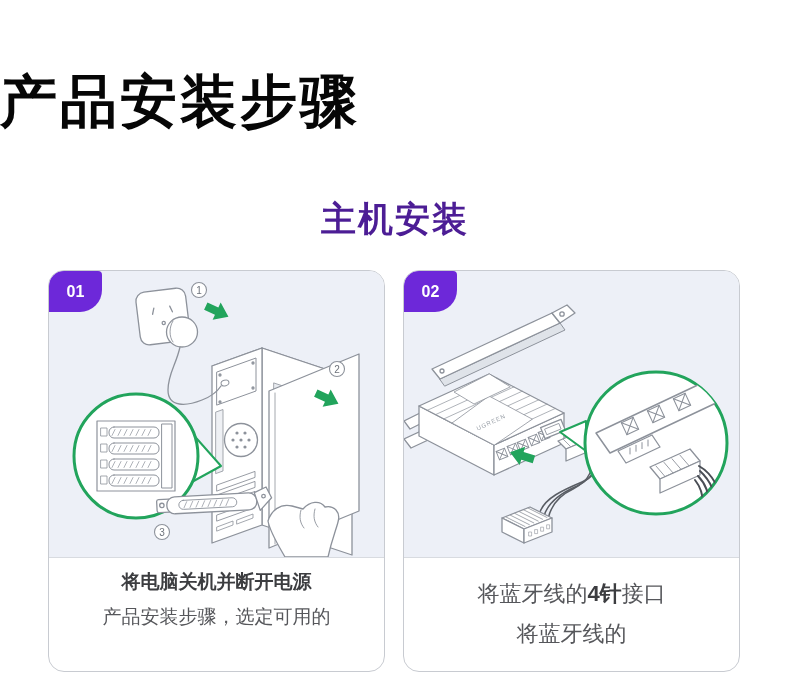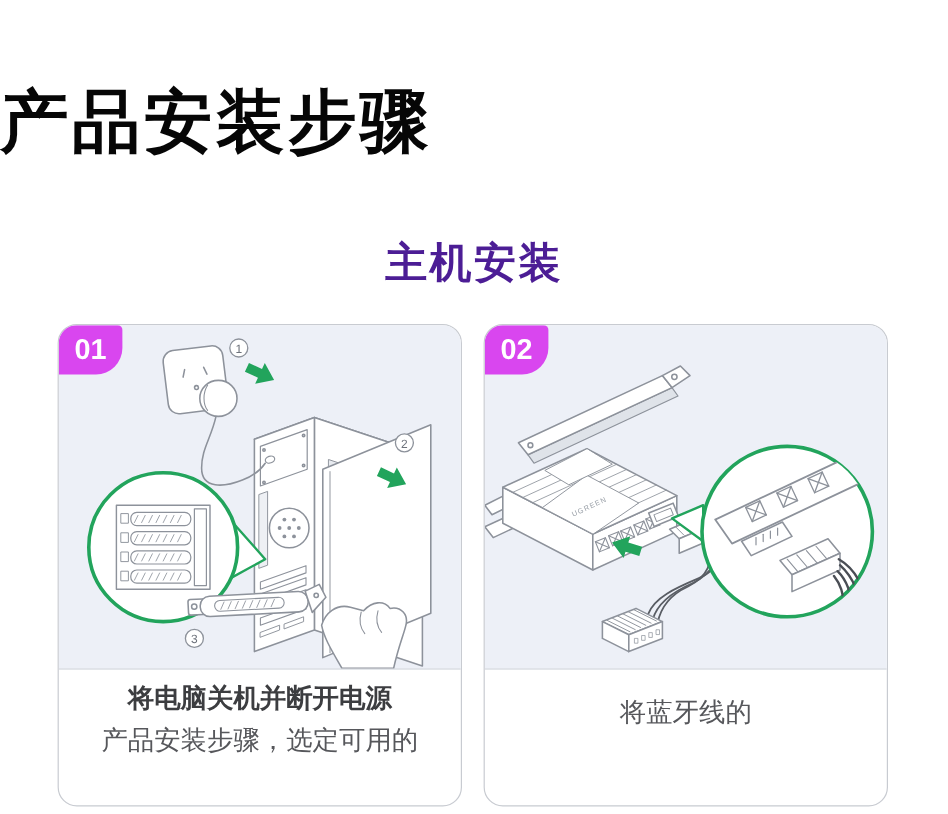--- a/index.html
+++ b/index.html
@@ -17,26 +17,26 @@
   }
   .panels { position:absolute; top:270px; left:48px; display:flex; gap:18px; }
   .panel {
     width:337px; height:402px; box-sizing:border-box; background:#ffffff;
     border:1.5px solid #c8cbd1; border-radius:16px; overflow:hidden; position:relative;
   }
   .illus { height:286px; background:#edf0f7; border-bottom:1px solid #d8dbe0; position:relative; }
   svg.art { display:block; }
   .badge {
     position:absolute; top:0; left:0; width:53px; height:41px;
-    background:#d946ef; color:#ffffff; font-size:24px; font-weight:700;
+    background:#6d28d9; color:#ffffff; font-size:16px; font-weight:700;
     display:flex; align-items:center; justify-content:center;
     border-radius:13px 4px 22px 0;
   }
   .caption { height:114px; text-align:center; }
-  .cap-s1 { padding-top:6px; font-size:22px; line-height:35px; color:#56575b; }
+  .cap-s1 { padding-top:6px; font-size:19px; line-height:35px; color:#56575b; }
   .cap-bold, .cap-inline-bold { font-weight:700; color:#3c3d40; }
   .cap-s2 { padding-top:16px; font-size:22px; line-height:40px; color:#56575b; }
 </style>
 </head>
 <body>
 
 <h1 class="page-title">产品安装步骤</h1>
 <h2 class="section-title">主机安装</h2>
 
 <div class="panels">
@@ -294,17 +294,20 @@
               <path d="M291,209 C299,219 301,233 297,249"></path>
             </g>
           </g>
         </g>
       </svg>
       <div class="badge">
         <span>02</span>
       </div>
     </div>
     <div class="caption cap-s2">
+      <div>
+        <span>将蓝牙线的</span><span class="cap-inline-bold">4针</span><span>接口</span>
+      </div>
       <div>将蓝牙线的</div>
     </div>
   </section>
 
 </div>
 
 </body></html>

